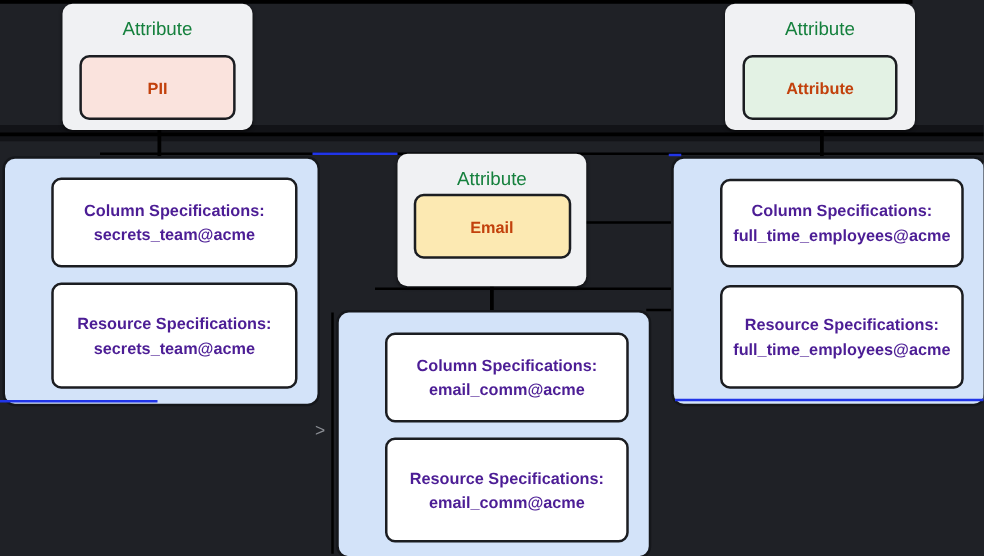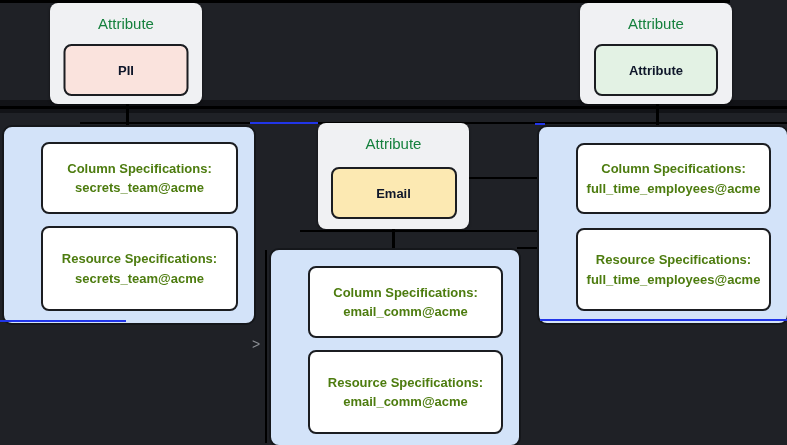--- a/index.html
+++ b/index.html
@@ -16,35 +16,35 @@
   
   .attr-node {
     position:absolute; background:#f0f1f3; border-radius:8px; z-index:2;
     box-shadow:0 1px 3px rgba(0,0,0,.55); text-align:center;
   }
   .attr-title { font-size:15px; color:#15803d; padding-top:12px; }
   .chip {
     position:absolute; left:50%; transform:translateX(-50%);
     border:2px solid #1b1d21; border-radius:8px;
     display:flex; align-items:center; justify-content:center;
-    font-weight:bold; font-size:13px; color:#0f172a;
+    font-weight:bold; font-size:13px; color:#c2410c;
   }
   .chip.pii       { background:#fae3dd; }
   .chip.financial { background:#e3f2e4; }
   .chip.email     { background:#fce9b2; }
   
   .spec-node {
     position:absolute; background:#d3e3f9;
     border:2px solid #15171b; border-radius:10px; z-index:2;
   }
   .spec-box {
     position:absolute; left:16px; right:16px;
     background:#ffffff; border:2px solid #1b1d21; border-radius:8px;
     display:flex; flex-direction:column; align-items:center; justify-content:center;
-    font-weight:bold; font-size:13px; color:#4d7c0f; text-align:center; line-height:1.5;margin-left:21px;
+    font-weight:bold; font-size:13px; color:#4c1d95; text-align:center; line-height:1.5;margin-left:21px;
   }
 </style>
 </head>
 <body>
 
 <div class="canvas">
 
   <div class="edge" style="left:0; top:0; width:730px; height:3px;"></div>
   <div class="edge-band" style="left:0; top:100px; width:787px; height:13px;"></div>
   <div class="edge" style="left:0; top:106px; width:787px; height:3px;"></div>
@@ -72,21 +72,21 @@
 
   <div class="attr-node" style="left:580px; top:3px; width:152px; height:101px;">
     <div class="attr-title">Attribute</div>
     <div class="chip financial" style="top:41px; width:120px; height:48px;">
       <span>Attribute</span>
     </div>
   </div>
 
   <div class="attr-node" style="left:318px; top:123px; width:151px; height:106px;">
     <div class="attr-title">Attribute</div>
-    <div class="chip email" style="top:44px; width:122px; height:48px;">
+    <div class="chip email" style="top:32px; width:122px; height:48px;">
       <span>Email</span>
     </div>
   </div>
 
   <div class="spec-node" style="left:2px; top:125px; width:250px; height:196px;">
     <div class="spec-box" style="top:15px; height:68px;">
       <div>Column Specifications:</div>
       <div>secrets_team@acme</div>
     </div>
     <div class="spec-box" style="top:99px; height:81px;">

